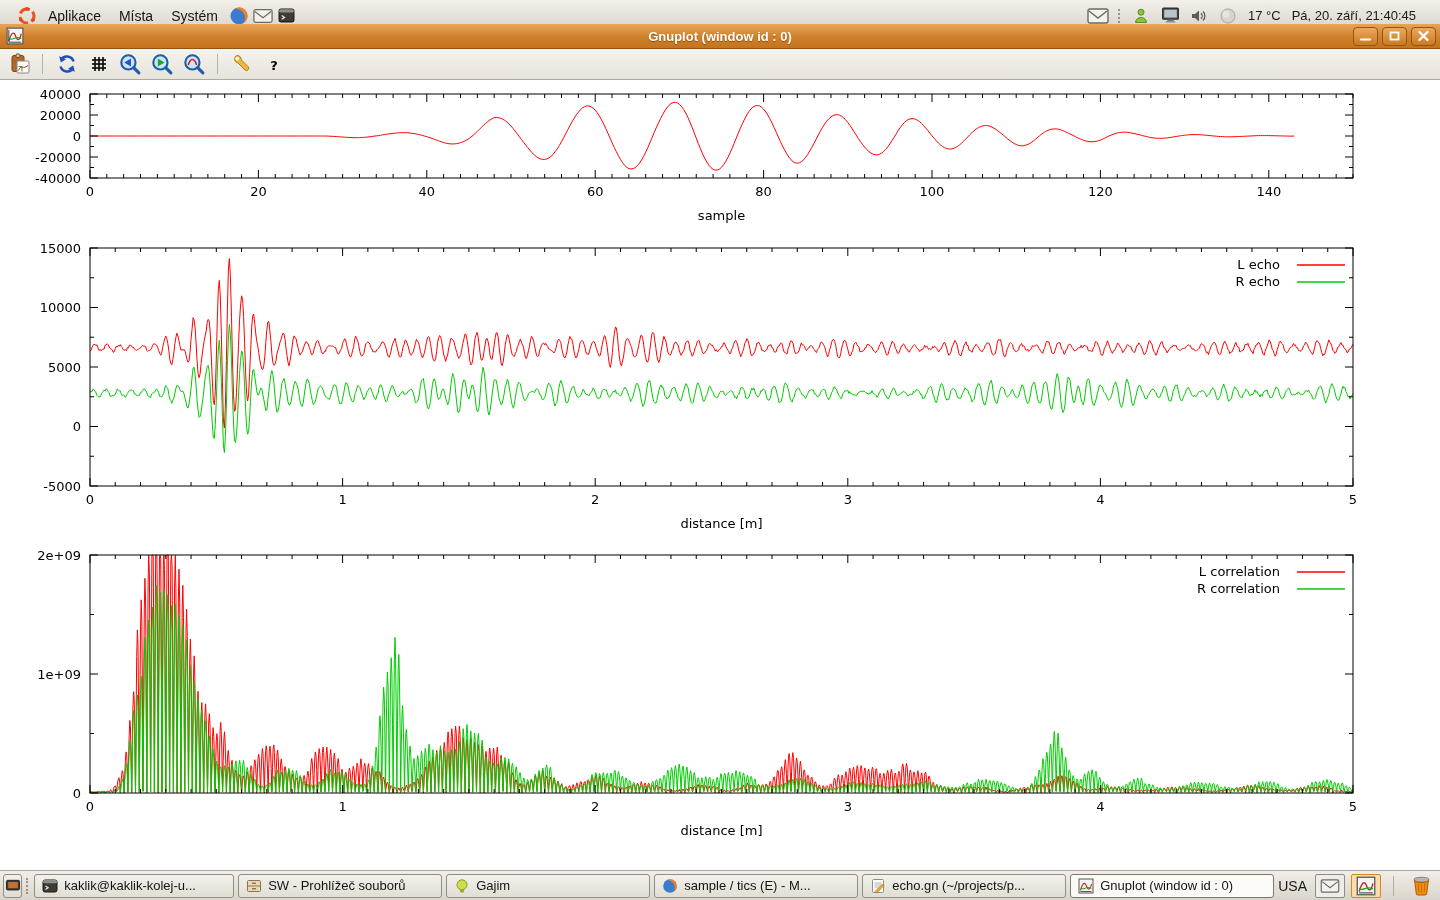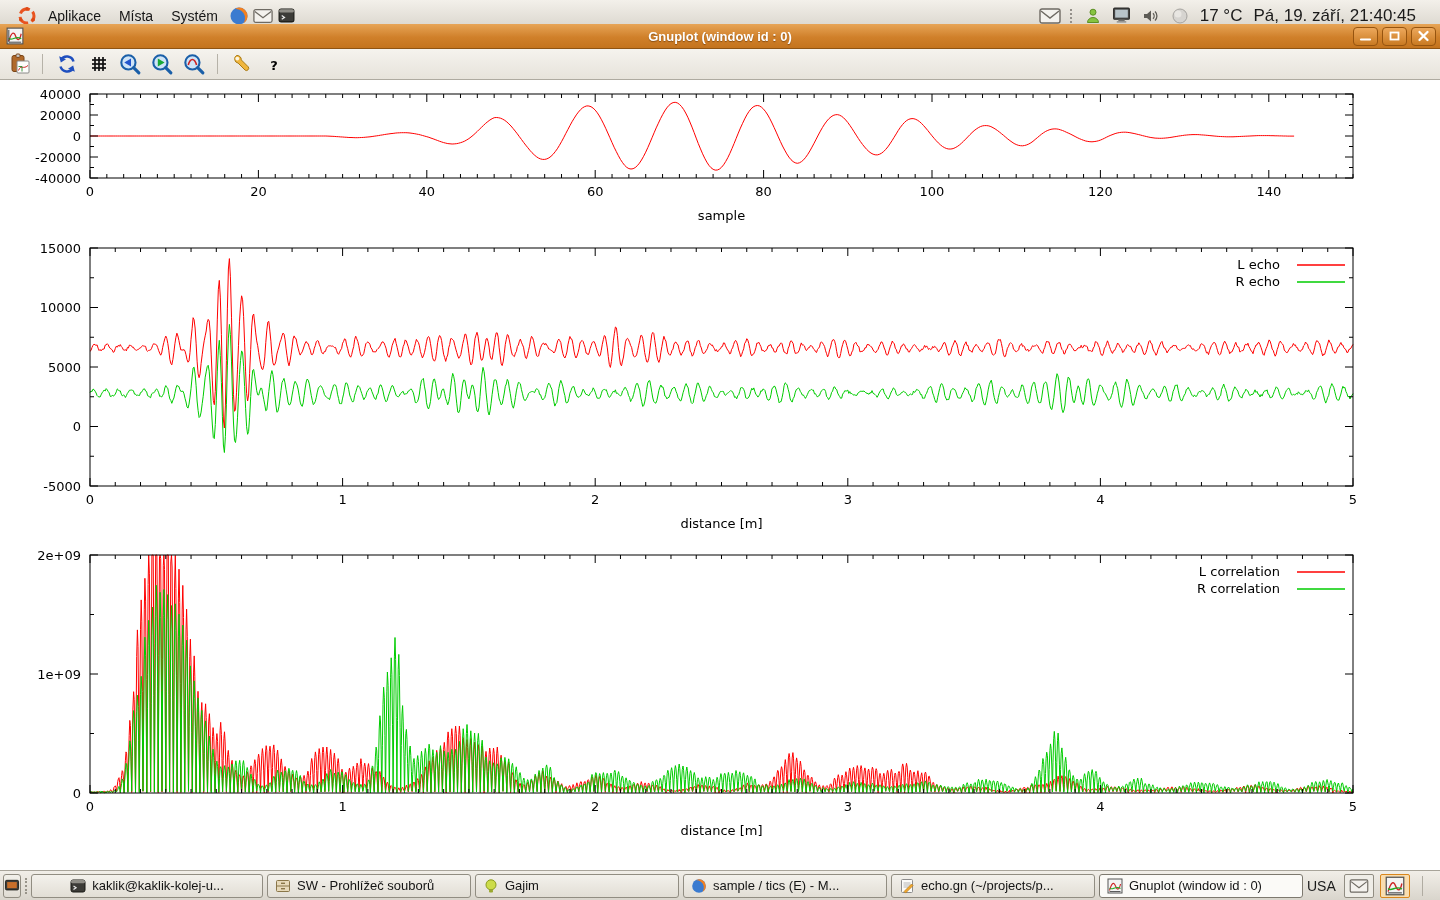--- a/index.html
+++ b/index.html
@@ -8,21 +8,21 @@
 
   
   .top-panel { position:absolute; top:0; left:0; width:1440px; height:32px;
     background:linear-gradient(#f3f0ea,#d8d4cb); border-bottom:1px solid #b0aca2;
     display:flex; align-items:center; padding:0 15px; }
   .panel-left { display:flex; align-items:center; height:100%; }
   .panel-right { margin-left:auto; display:flex; align-items:center; gap:5px; height:100%; padding-right:6px; }
   .menu-item { font-size:14px; color:#161616; padding:0 9px; height:100%; display:flex; align-items:center; cursor:default; }
   .launcher { width:24px; height:22px; display:flex; align-items:center; justify-content:center; }
   .panel-sep { width:3px; height:14px; border-left:2px dotted #94908a; margin:0 3px; }
-  .status-text { font-size:17px; color:#1a1a1a; padding:0 3px; white-space:nowrap; }
+  .status-text { font-size:13px; color:#1a1a1a; padding:0 3px; white-space:nowrap; }
 
   
   .gnuplot-window { position:absolute; top:24px; left:0; width:1440px; height:846px; background:#fff; }
   .titlebar { height:25px; background:linear-gradient(#e7a557 0%, #d0802a 55%, #c4741e 100%);
     border-bottom:1px solid #8f5413; position:relative; display:flex; align-items:center; padding:0 4px; }
   .titlebar .win-icon { width:18px; height:18px; margin-left:2px; }
   .title-text { position:absolute; left:0; right:0; text-align:center; color:#fff; font-weight:bold;
     font-size:13px; text-shadow:0 1px 1px rgba(80,40,0,.55); pointer-events:none; }
   .win-buttons { margin-left:auto; display:flex; gap:4px; z-index:2; }
   .winbtn { width:25px; height:19px; border:1px solid #96540f; border-radius:4px;
@@ -39,21 +39,21 @@
   .taskbar { position:absolute; bottom:0; left:0; width:1440px; height:30px;
     background:linear-gradient(#f1eee8,#d9d5cc); border-top:1px solid #a8a49a;
     display:flex; align-items:center; padding:0 3px; }
   .show-desktop { width:26px; height:24px; border:1px solid #918d82; border-radius:3px;
     background:linear-gradient(#f2f0ea,#e0dcd3); display:flex; align-items:center; justify-content:center; margin-right:2px; }
   .drag-dots { width:5px; height:16px; border-left:2px dotted #98948a; margin:0 4px 0 2px; }
   .task-items { display:flex; align-items:center; }
   .task-btn { width:204px; height:24px; border:1px solid #918d82; border-radius:3px;
     background:linear-gradient(#f3f1ec,#e2ded5); display:flex; align-items:center; gap:6px;
     padding:0 7px; margin-right:4px; }
-  .task-btn:first-child { width:232px;justify-content:center; }
+  .task-btn:first-child { width:200px; }
   .task-btn.active { background:#fbfaf7; border-color:#7d796f; }
   .task-label { font-size:13px; color:#141414; white-space:nowrap; overflow:hidden; text-overflow:clip; }
   .tray { margin-left:auto; display:flex; align-items:center; gap:6px; padding-right:2px; }
   .kbd-layout { font-size:14px; color:#1a1a1a; margin-right:2px; }
   .tray-btn { width:30px; height:24px; border:1px solid #918d82; border-radius:2px;
     background:#efede7; display:flex; align-items:center; justify-content:center; }
   .tray-btn.highlight { background:#f9ddb0; border-color:#d9861c; }
   .tray-sep { width:2px; height:20px; border-left:1px solid #b0aca2; margin:0 6px; }
   .trash-btn { width:28px; height:26px; display:flex; align-items:center; justify-content:center; }
 </style>
@@ -121,21 +121,21 @@
           <path d="M11 5.2 a4 4 0 0 1 0 5.6 M13 3.6 a6 6 0 0 1 0 8.8" stroke="#5d5b55" stroke-width="1.3" fill="none"></path>
         </svg>
     </span>
     <span class="launcher">
       <svg width="18" height="18" viewBox="0 0 18 18">
           <circle cx="9" cy="9" r="7" fill="#d6d4d0" stroke="#a5a39f"></circle>
           <circle cx="7" cy="7" r="3.5" fill="#e8e6e2"></circle>
         </svg>
     </span>
     <span class="status-text">17 °C</span>
-    <span class="status-text">Pá, 19. září, 21:40:45</span>
+    <span class="status-text">Pá, 20. září, 21:40:45</span>
   </div>
 </div>
 
 <div class="gnuplot-window">
   <div class="titlebar">
     <span class="win-icon">
       <svg width="18" height="18" viewBox="0 0 16 16">
           <rect x="1" y="1" width="14" height="14" fill="#f4f4f4" stroke="#555"></rect>
           <path d="M2.5 12.5 C5 4, 7 4, 8.5 8 S 12 13, 13.5 6" stroke="#cc2222" fill="none" stroke-width="1.1"></path>
           <path d="M2.5 10 C5 13, 9 7, 13.5 10.5" stroke="#22aa22" fill="none" stroke-width="1.1"></path>

